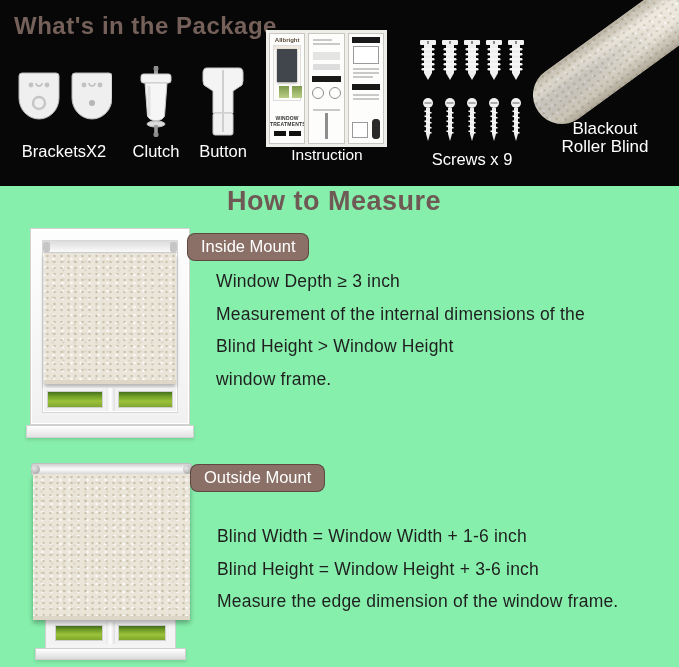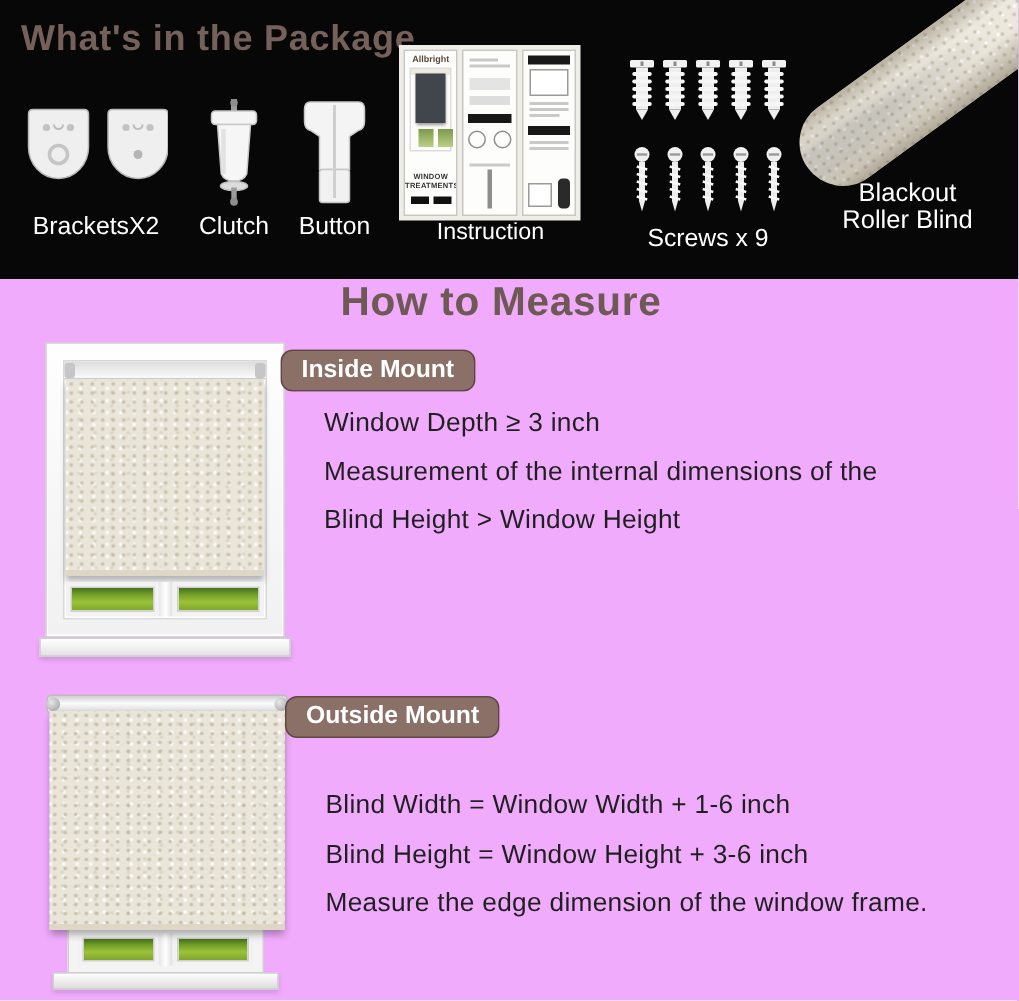--- a/index.html
+++ b/index.html
@@ -1,19 +1,19 @@
 <!DOCTYPE html>
 <html><head>
 <meta charset="utf-8">
 <style>
   * { margin:0; padding:0; box-sizing:border-box; }
   html,body { background:#fff; }
   .canvas {
     position:relative; width:679px; height:667px; overflow:hidden;
-    background:#f0abfc; font-family:"Liberation Sans", sans-serif;
+    background:#86efac; font-family:"Liberation Sans", sans-serif;
   }
   
   .pkg { position:absolute; left:0; top:0; width:679px; height:186px; background:#070707; }
   .pkg-title { position:absolute; left:14px; top:12px; font-size:24px; font-weight:600;
                color:#75605a; letter-spacing:.5px; }
   .pkg-label { position:absolute; color:#ffffff; font-size:16.5px; font-weight:500;
                text-align:center; line-height:18px; }
   .lbl-brackets { left:8px;  top:142px; width:112px; }
   .lbl-clutch   { left:124px; top:142px; width:64px; }
   .lbl-button   { left:190px; top:142px; width:66px; }
@@ -50,21 +50,21 @@
           background-image:
             linear-gradient(180deg, rgba(105,95,75,.38) 0%, rgba(255,255,255,.15) 30%, rgba(255,255,255,.12) 60%, rgba(105,95,75,.45) 100%),
             radial-gradient(ellipse at 6% 50%, rgba(0,0,0,.18) 0 18%, rgba(0,0,0,0) 45%),
             radial-gradient(circle, rgba(176,165,138,.6) 0 .8px, rgba(0,0,0,0) 1.6px),
             radial-gradient(circle, rgba(255,255,255,.9) 0 .7px, rgba(0,0,0,0) 1.5px);
           background-size:100% 100%, 100% 100%, 7px 6px, 10px 9px; }
   
   .h2 { position:absolute; left:0; top:186px; width:668px; text-align:center;
         font-size:27px; font-weight:600; color:#6f5954; letter-spacing:.5px; }
   .badge { position:absolute; background:#8a7066; color:#ffffff; font-size:16.5px;
-           font-weight:700; padding:3px 13px 4px; border-radius:8px;
+           font-weight:400; padding:3px 13px 4px; border-radius:8px;
            border:1px solid rgba(40,25,20,.45); }
   .badge-inside  { left:187px; top:233px; }
   .badge-outside { left:190px; top:464px; }
   .mtext { position:absolute; color:#1f1f1f; font-size:17.5px; font-weight:500; }
   .mtext .ln { white-space:nowrap; line-height:19px; margin-bottom:13.5px; letter-spacing:.2px; }
   .mtext-inside  { left:216px; top:272px; }
   .mtext-outside { left:217px; top:527px; }
   
   .fabric {
     background-color:#eae5d9;
@@ -253,20 +253,21 @@
       </div>
     </div>
     <div class="w-sill"></div>
   </div>
 
   <div class="badge badge-inside">Inside Mount</div>
   <div class="mtext mtext-inside">
     <div class="ln">Window Depth  ≥ 3 inch</div>
     <div class="ln">Measurement of the internal dimensions of the</div>
     <div class="ln">Blind Height &gt; Window Height</div>
+    <div class="ln">window frame.</div>
   </div>
 
   <div class="win2">
     <div class="w2-framebot">
       <div class="w2-panes">
         <div class="w-pane grass"></div>
         <div class="w-mull"></div>
         <div class="w-pane grass"></div>
       </div>
     </div>

